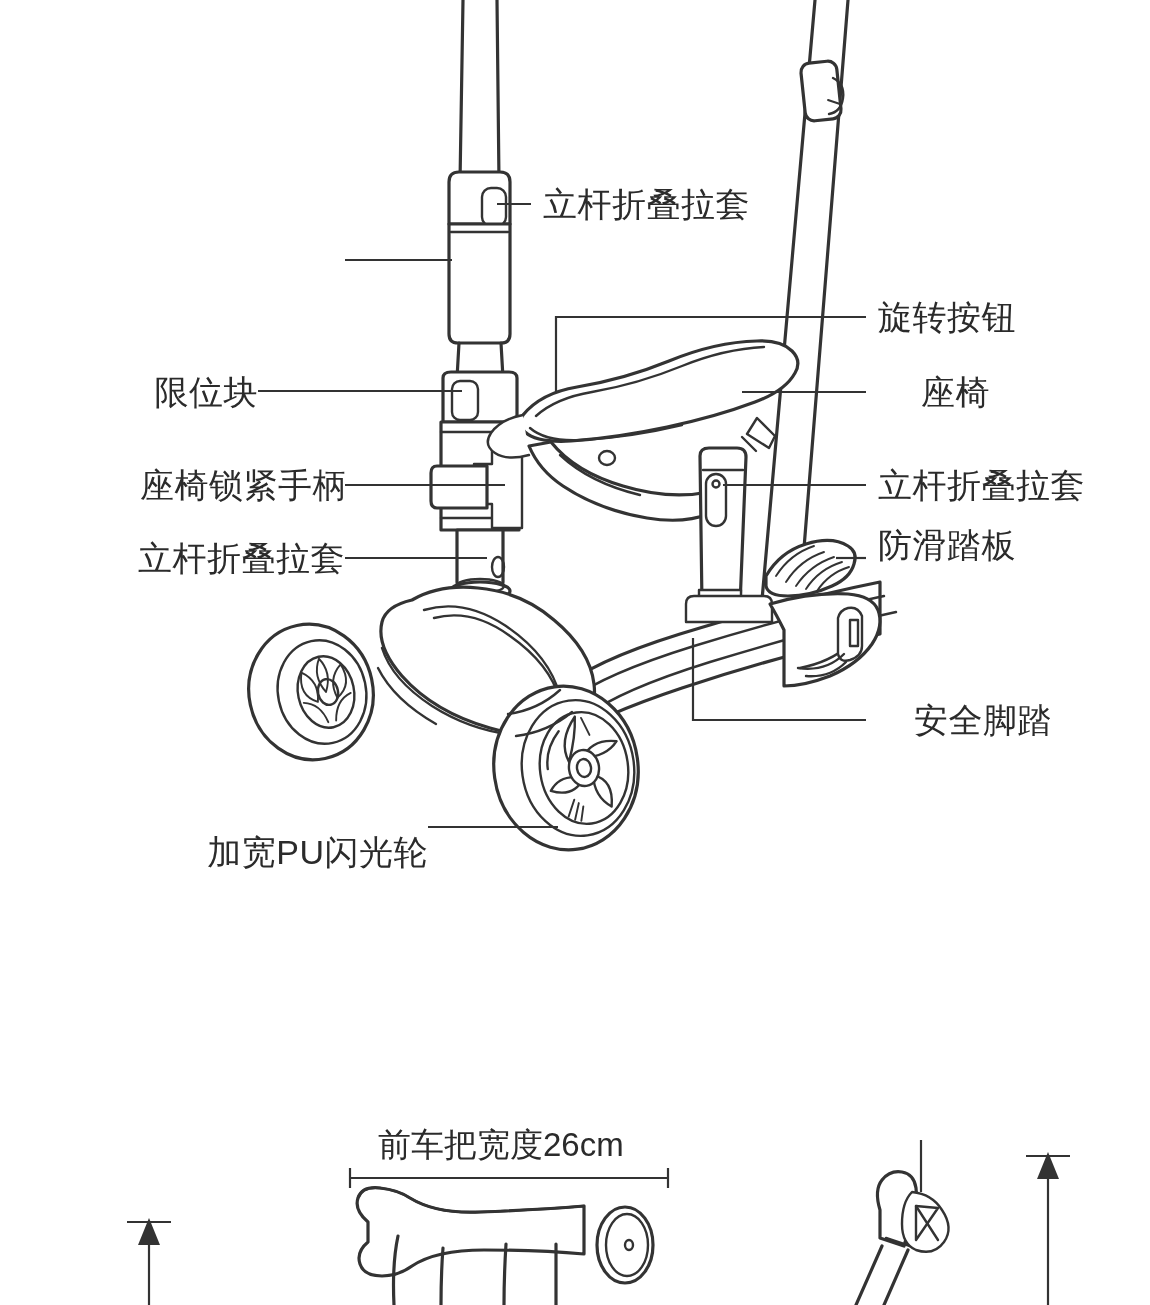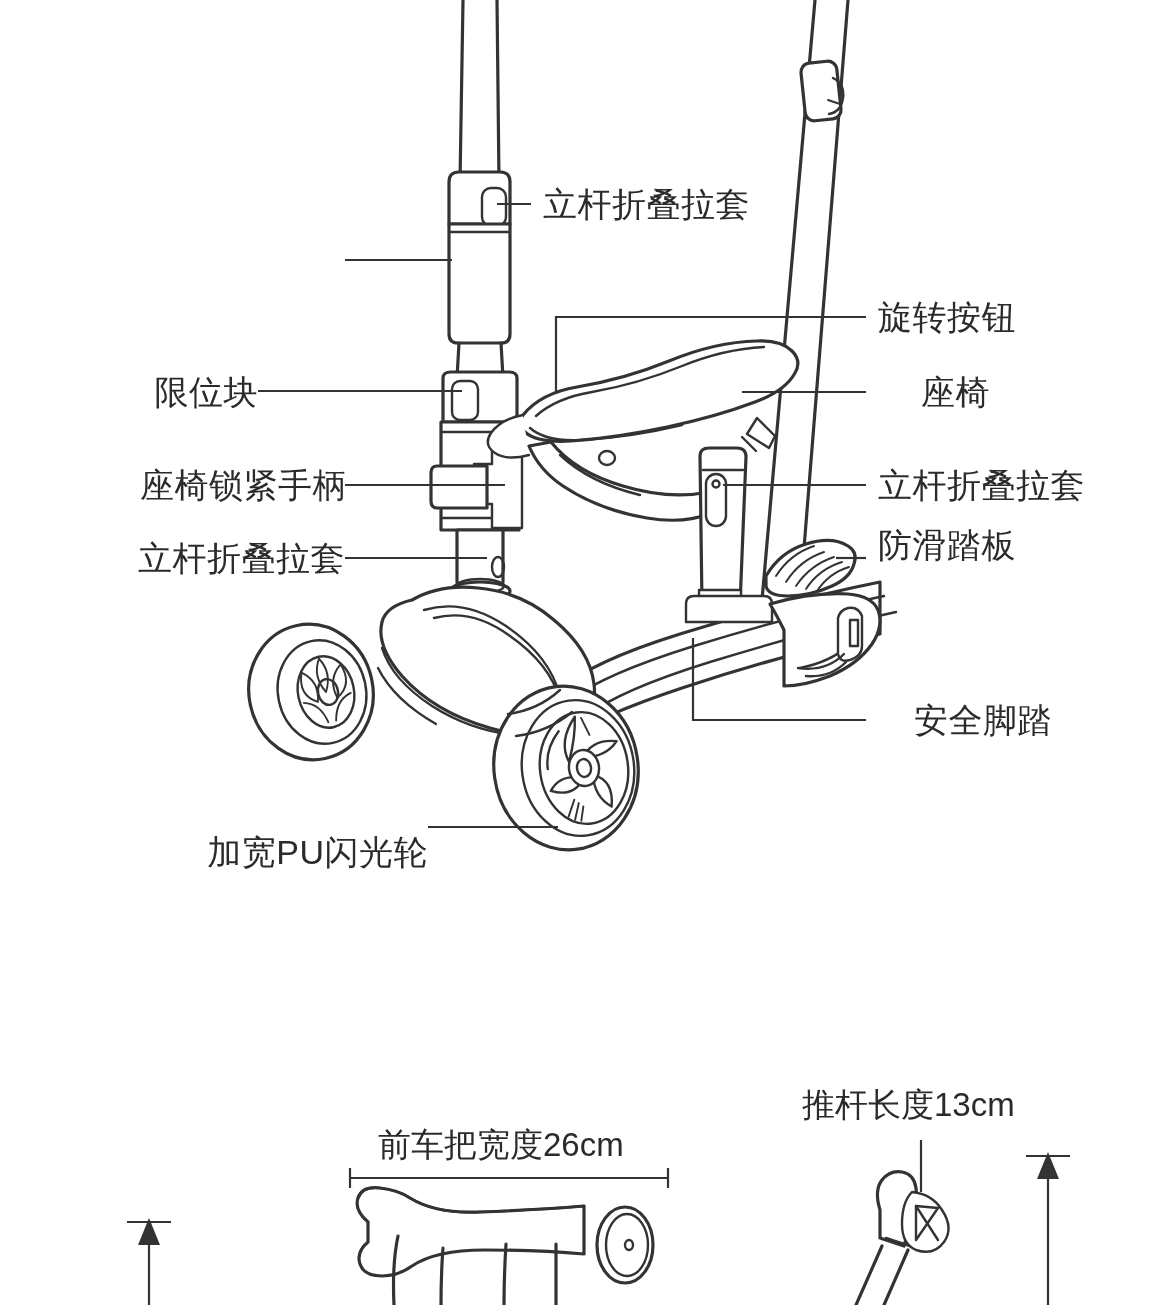--- a/index.html
+++ b/index.html
@@ -291,15 +291,14 @@
   <div class="callout" style="left:878px; top:375px;margin-left:43px;">座椅</div>
 
   <div class="callout" style="left:878px; top:468px;">立杆折叠拉套</div>
 
   <div class="callout" style="left:878px; top:528px;">防滑踏板</div>
 
   <div class="callout" style="left:878px; top:703px;margin-left:36px;">安全脚踏</div>
 
   <div class="dimlabel" style="left:378px; top:1128px;">前车把宽度26cm</div>
 
-  <div class="dimlabel" style="left:802px; top:1088px;">推杆长度13cm</div>
 
 </div>
 
 </body></html>

